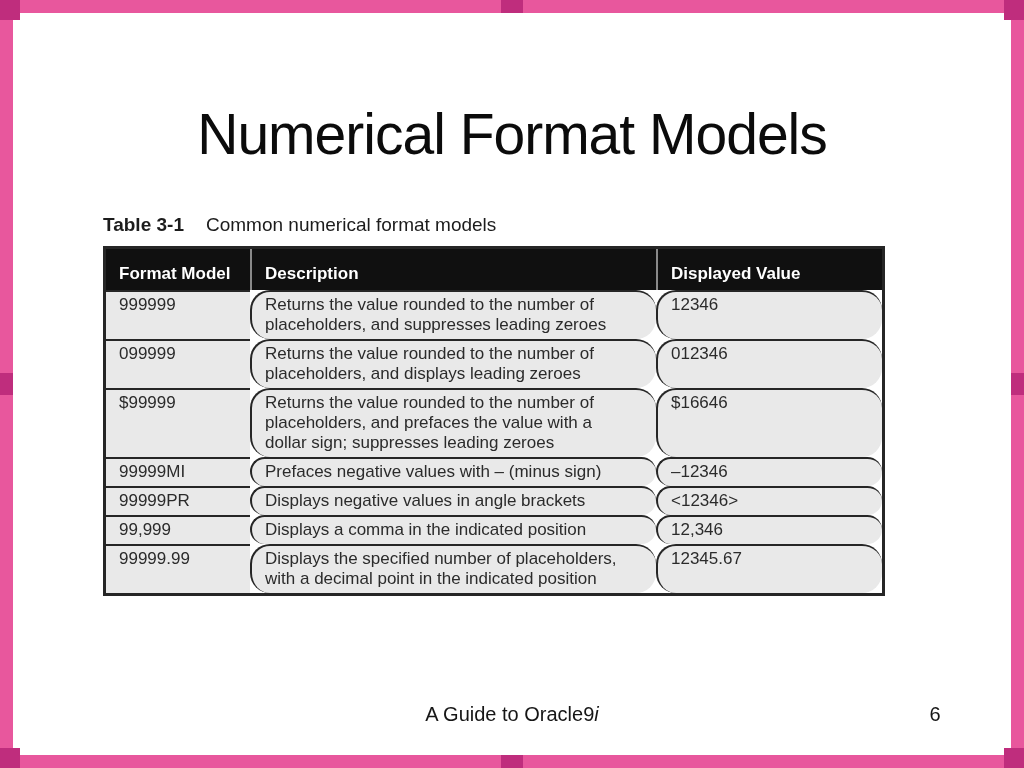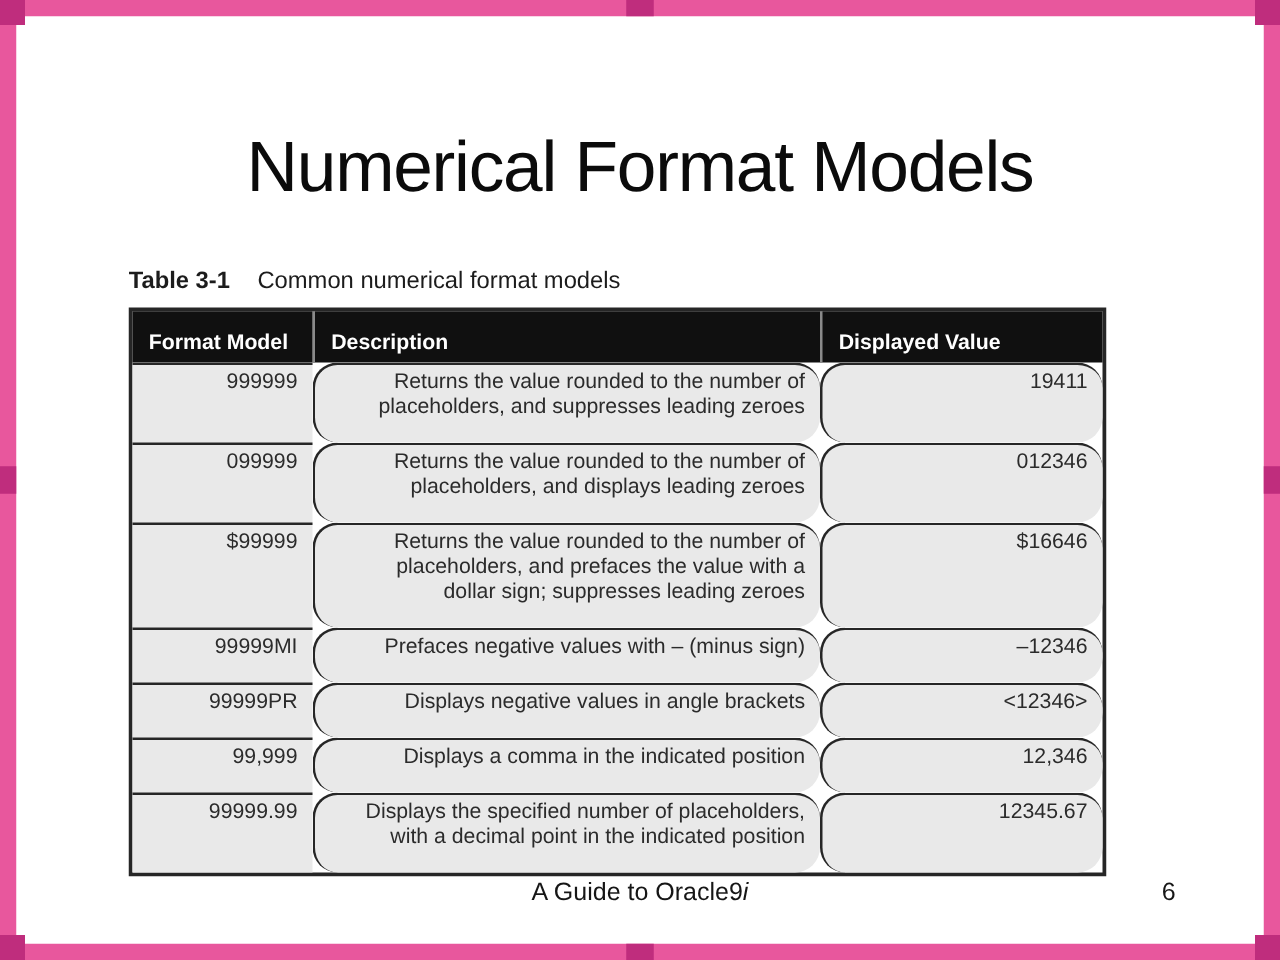--- a/index.html
+++ b/index.html
@@ -45,23 +45,22 @@
   .fmt-table th{
     background:var(--table-header-bg,#101010);
     color:var(--table-header-text,#ffffff);
     font-weight:700;text-align:left;font-size:17px;
     padding:15px 12px 6px 13px;
   }
   .fmt-table th + th{border-left:2px solid var(--header-separator,#8a8a8a);}
   .fmt-table td{
     background:var(--table-cell-bg,#e9e9e9);
     vertical-align:top;
-    padding:3px 12px 19px 13px;
+    padding:3px 12px 4px 13px;
     border-top:2px solid var(--table-border,#262626);
-    text-align:right;
   }
   .fmt-table td + td{border-left:2px solid var(--table-border,#262626);border-radius:20px;}
   .fmt-table td.desc{white-space:pre-line;}
   
   .footer-title{
     position:absolute;left:0;top:703px;width:1024px;text-align:center;
     font-size:20px;color:#161616;
   }
   .page-number{
     position:absolute;left:905px;top:703px;width:60px;text-align:center;
@@ -106,21 +105,21 @@
           <th>Format Model</th>
           <th>Description</th>
           <th>Displayed Value</th>
         </tr>
       </thead>
       <tbody>
         <tr>
           <td class="model">999999</td>
           <td class="desc">Returns the value rounded to the number of
 placeholders, and suppresses leading zeroes</td>
-          <td class="val">19411</td>
+          <td class="val">12346</td>
         </tr>
         <tr>
           <td class="model">099999</td>
           <td class="desc">Returns the value rounded to the number of
 placeholders, and displays leading zeroes</td>
           <td class="val">012346</td>
         </tr>
         <tr>
           <td class="model">$99999</td>
           <td class="desc">Returns the value rounded to the number of

